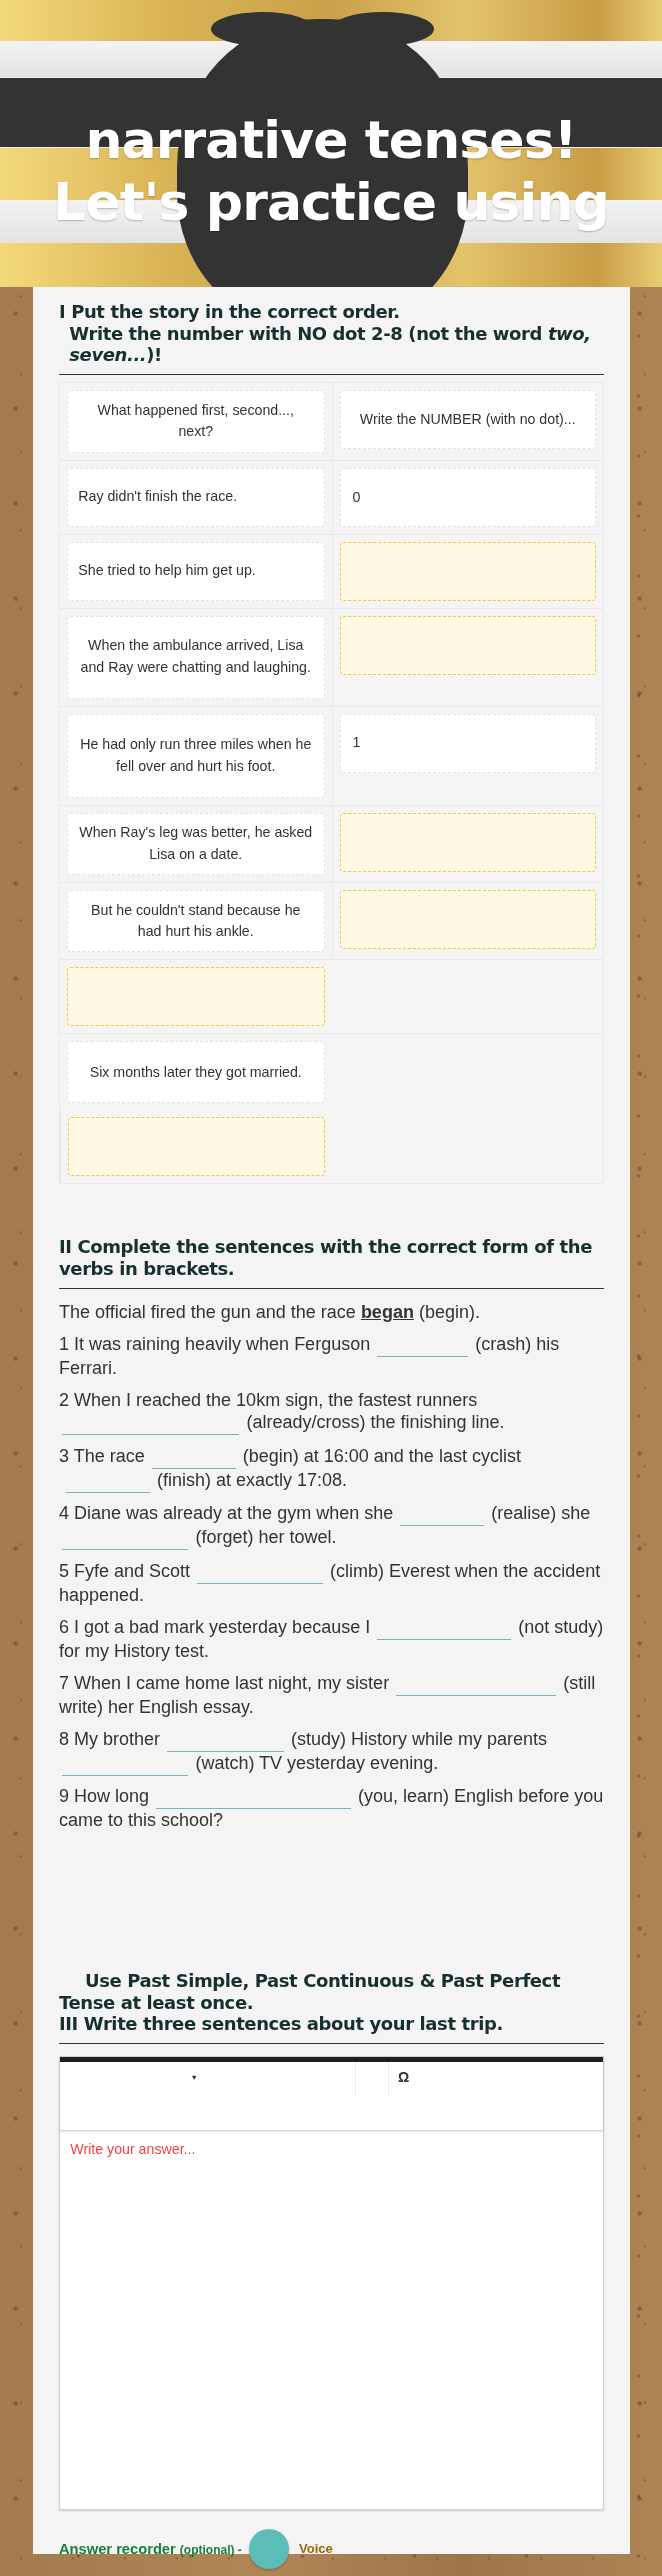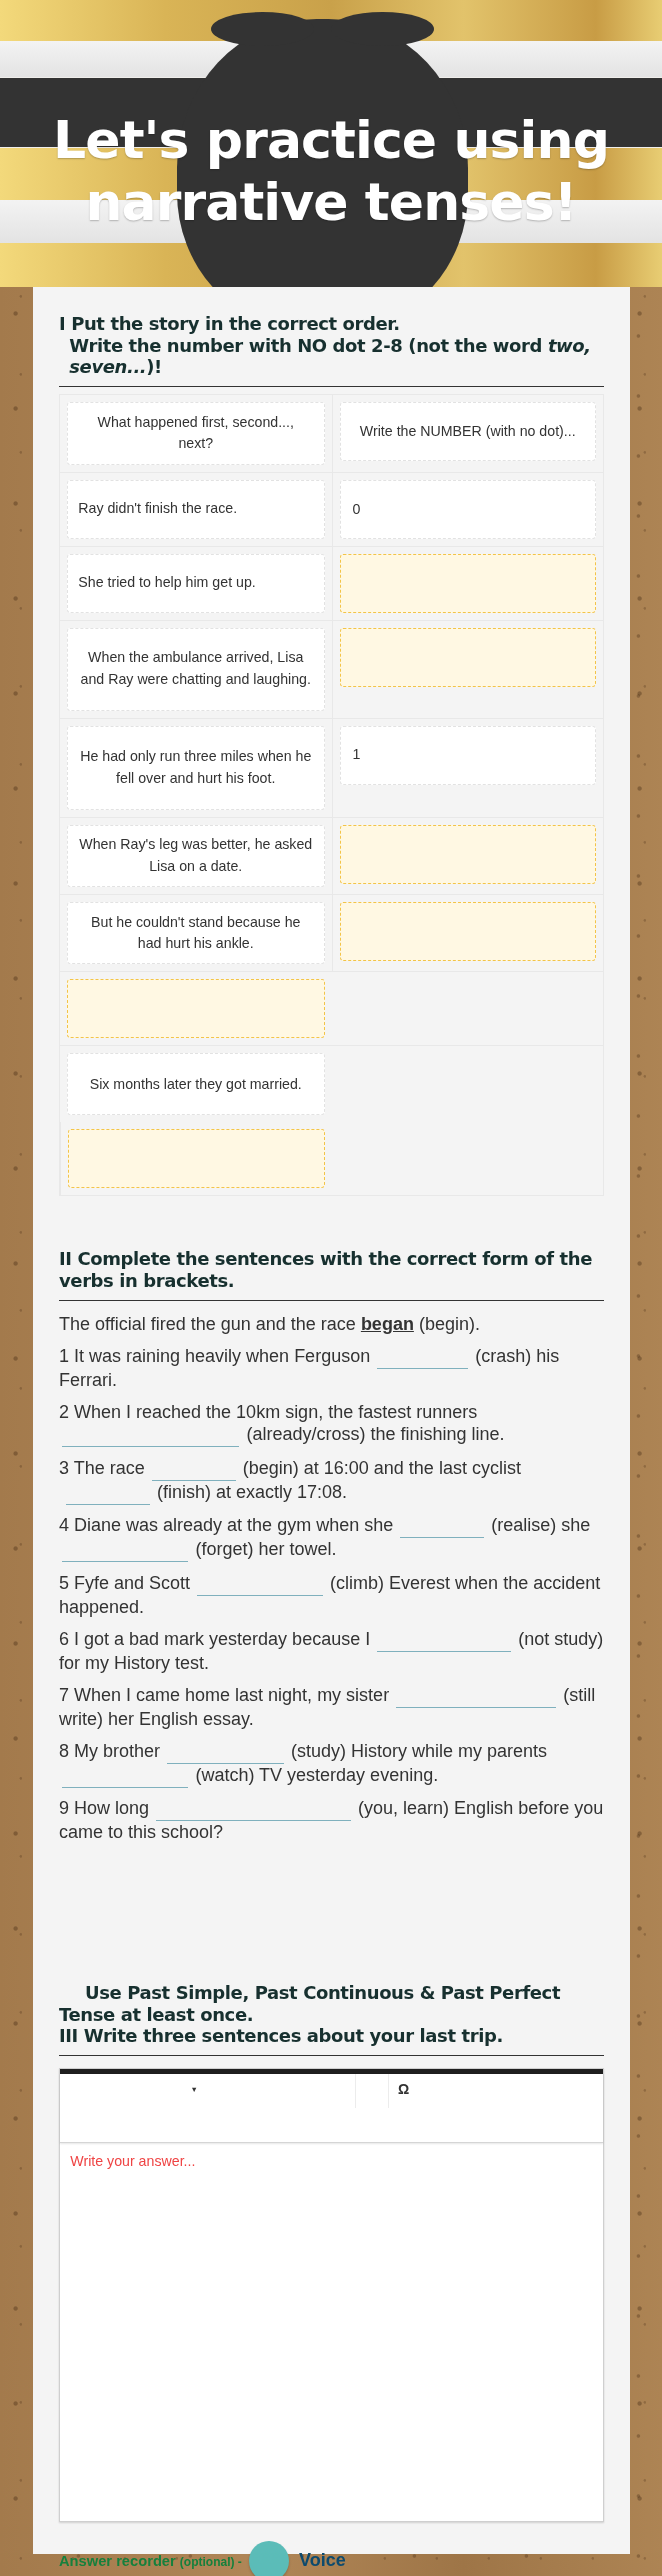--- a/index.html
+++ b/index.html
@@ -52,21 +52,21 @@
     background: #f4f4f4;
   }
   .section { padding: 0 26px; }
   .heading {
     font-family: "DejaVu Sans", sans-serif; font-weight: bold; color: #17302f;
     font-size: 18px; line-height: 21.6px; letter-spacing: -0.4px;
   }
   .heading .indent { padding-left: 10.3px; }
   .rule { border: 0; border-top: 1.3px solid #333; margin: 8.6px 0 12px; }
   
-  .s-one { padding-top: 26px; }
+  .s-one { padding-top: 14px; }
   .match-table { border: 0.9px solid #e8e8e8; margin-top: -5.2px; }
   .match-row { display: flex; border-bottom: 0.9px solid #e8e8e8; }
   .match-row:last-child { border-bottom: 0; flex-direction: column; }
   .cell { width: 50%; padding: 7px; }
   .cell + .cell { border-left: 0.9px solid #e8e8e8; }
   .tile {
     background: #fff; border: 1.3px dashed #e2e2e2; border-radius: 3.4px;
     font-size: 14.2px; line-height: 21.6px; color: #333; padding: 8.6px 10.3px;
     text-align: center; min-height: 59px; display: flex; align-items: center; justify-content: center;
   }
@@ -96,36 +96,36 @@
   .tb-blank { position: absolute; left: 296px; top: 0; width: 33px; height: 34px; border-right: 0.9px solid #ececec; }
   .tb-omega { position: absolute; left: 338px; top: 7px; font-size: 14px; font-weight: bold; color: #333; }
   .textarea { height: 378px; padding: 10.3px 10.3px; font-size: 14.2px; color: #ef4444; }
   .recorder { display: flex; align-items: center; margin-top: 19px; padding-left: 0; }
   .rec-label { font-weight: bold; font-size: 14.7px; color: #15803d; }
   .rec-label small { font-size: 12px; font-weight: bold; }
   .rec-btn {
     width: 40px; height: 40px; border-radius: 50%; background: #5bbcb8;
     margin: 0 10.3px 0 7px; box-shadow: 0 1.7px 2.6px rgba(0,0,0,0.2); border: 0;
   }
-  .rec-voice { font-weight: bold; font-size: 18px; color: #0c4a6e; }
+  .rec-voice { font-weight: bold; font-size: 13px; color: #a16207; }
 </style>
 </head>
 <body>
 
 <div class="banner">
   <div class="stripe gold s1"></div>
   <div class="stripe silver s2"></div>
   <div class="stripe s3"></div>
   <div class="stripe gold s4"></div>
   <div class="stripe silver s5"></div>
   <div class="stripe gold s6"></div>
   <div class="medallion"></div>
   <div class="banner-title">
+    <div>narrative tenses!</div>
     <div>Let's practice using</div>
-    <div>narrative tenses!</div>
   </div>
 </div>
 
 <div class="card">
 
   <div class="section s-one">
     <div class="heading">
       <div>I Put the story in the correct order.</div>
       <div class="indent"><span>Write the number with NO dot 2-8 (not the word </span><i>two, seven...</i><span>)!</span></div>
     </div>

